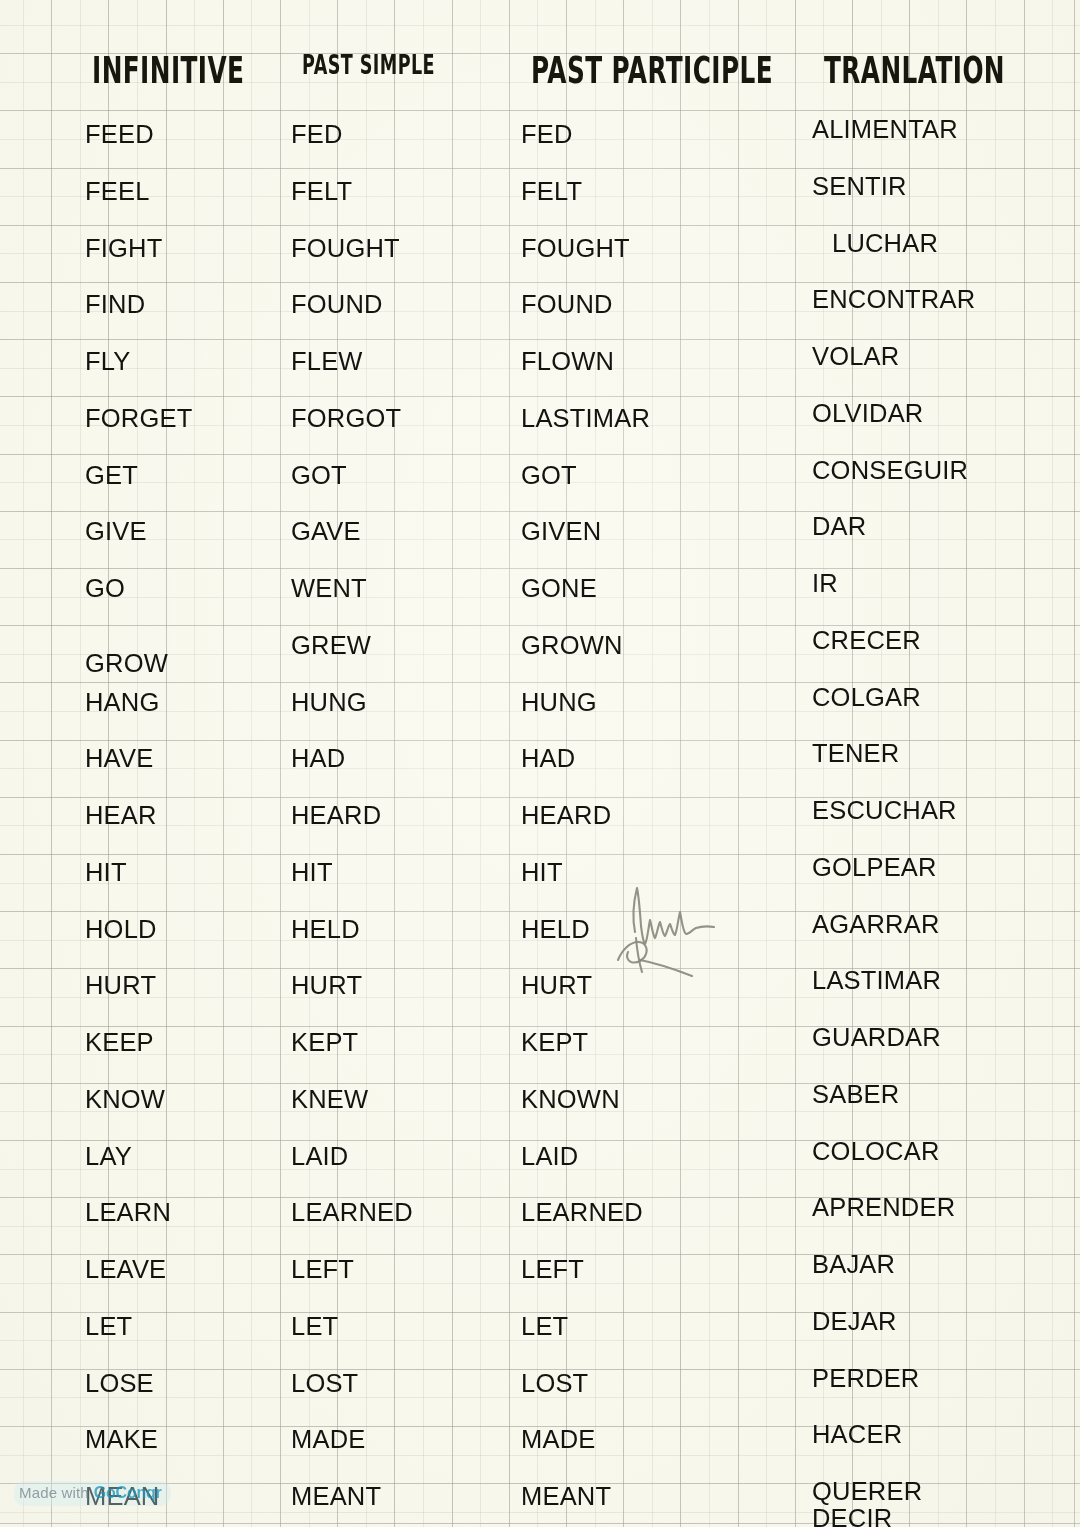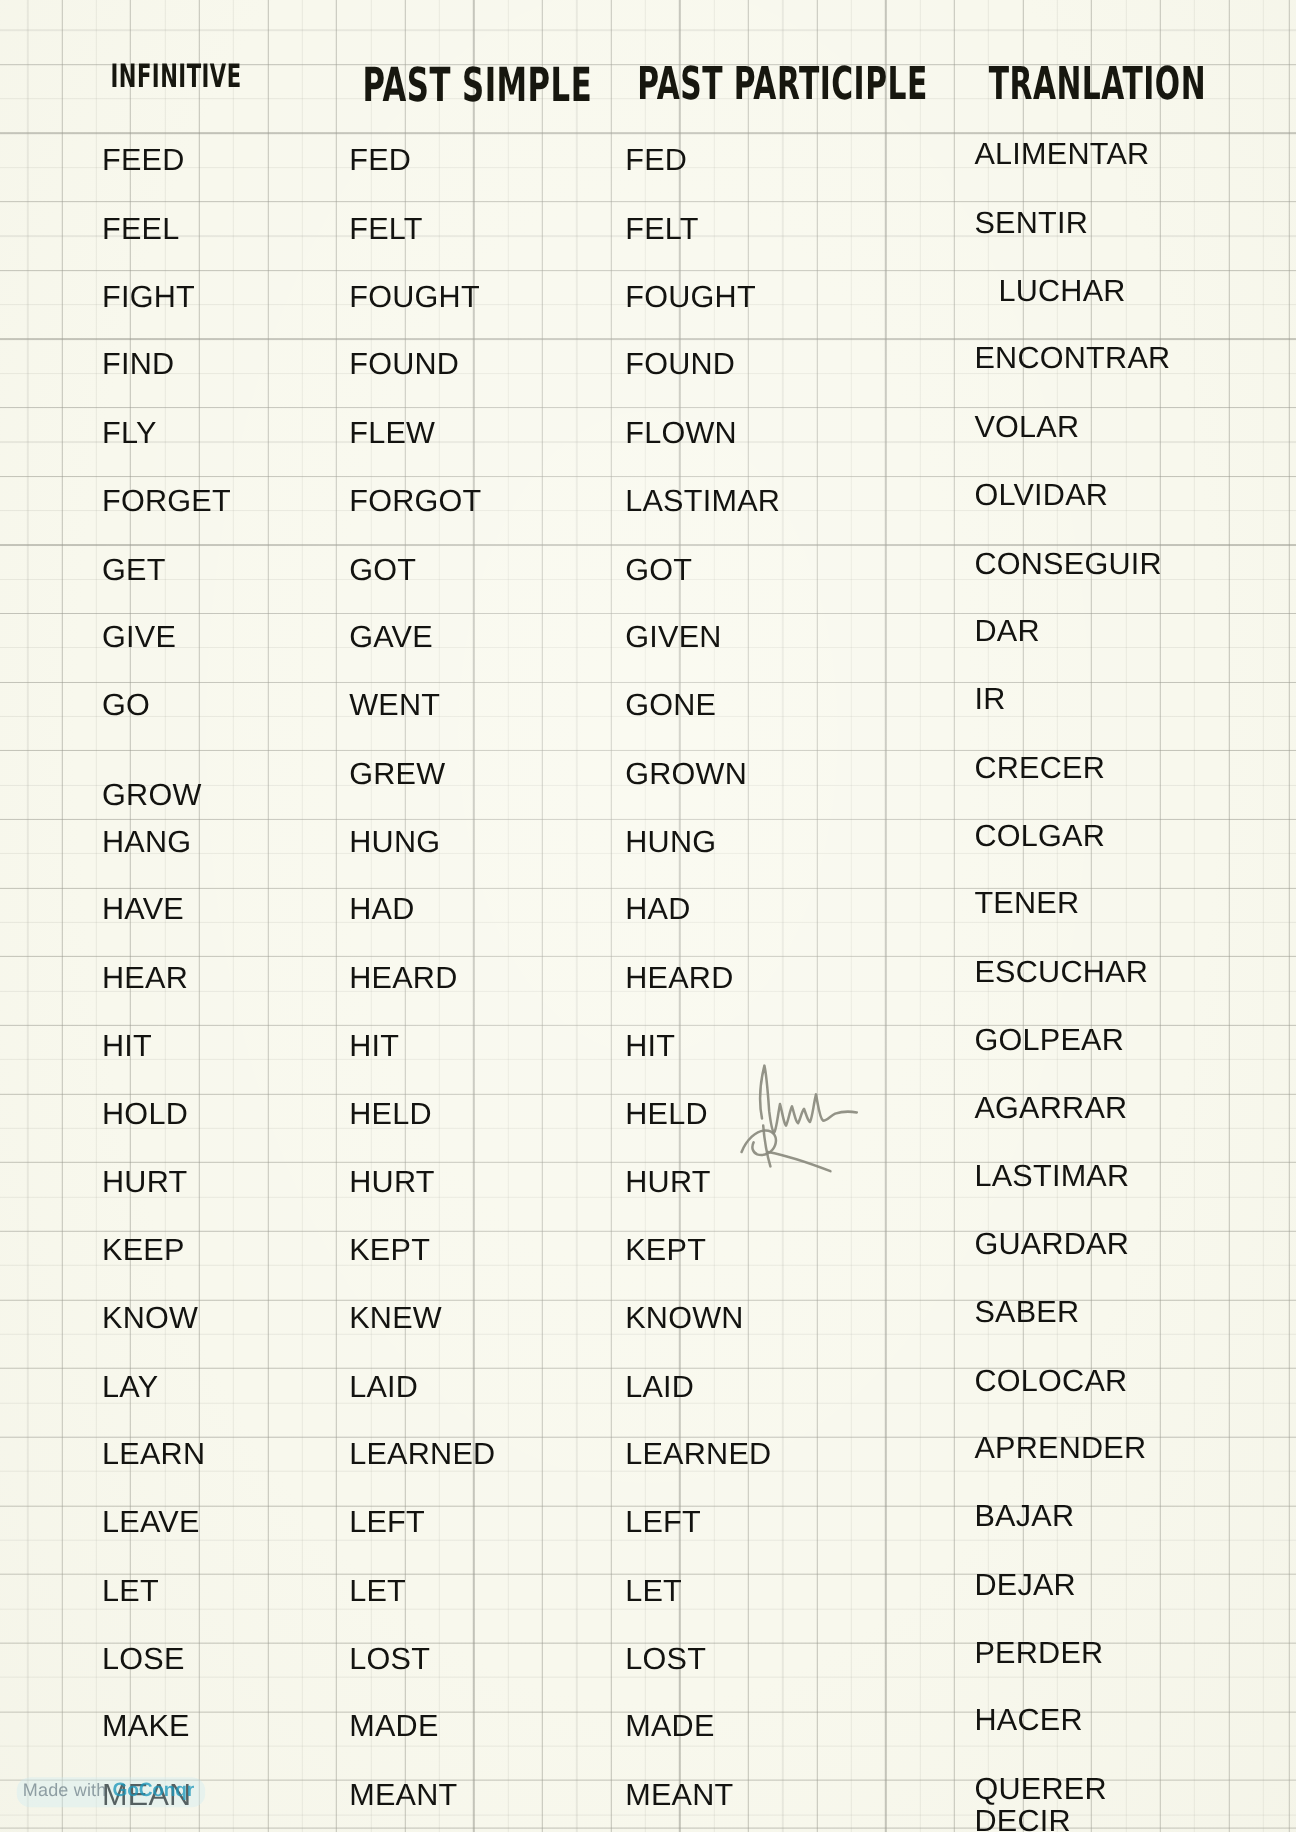--- a/index.html
+++ b/index.html
@@ -81,22 +81,22 @@
     white-space: nowrap;
     letter-spacing: 0.5px;
     
     transform-origin: left bottom;
   }
   .hdr span {
     display: inline-block;
     transform: scaleX(0.80) scaleY(1.22);
     transform-origin: left center;
   }
-  #hdr-0 { left: 92px;  top: 52px; font-size: 22px; text-align: center; }
-  #hdr-1 { left: 302px; top: 52px; font-size: 32px; }
+  #hdr-0 { left: 92px;  top: 52px; font-size: 31px; text-align: center; }
+  #hdr-1 { left: 302px; top: 52px; font-size: 22px; }
   #hdr-2 { left: 531px; top: 52px; font-size: 31px; }
   #hdr-3 { left: 824px; top: 52px; font-size: 31px; }
 
   
   .cell {
     position: absolute;
     color: #131310;
     font-size: 25.5px;
     font-weight: 400;
     line-height: 1.07;

